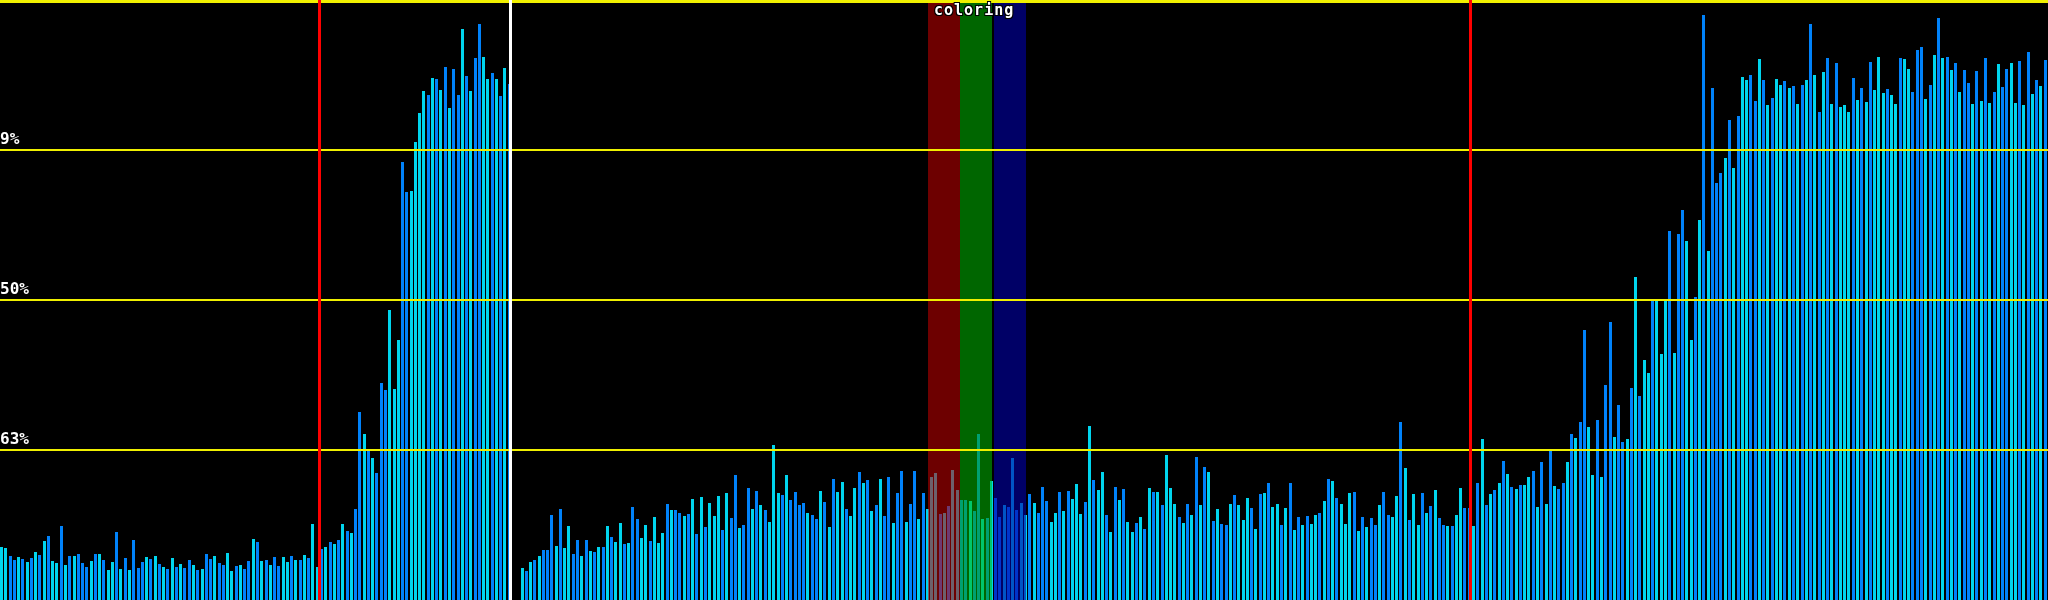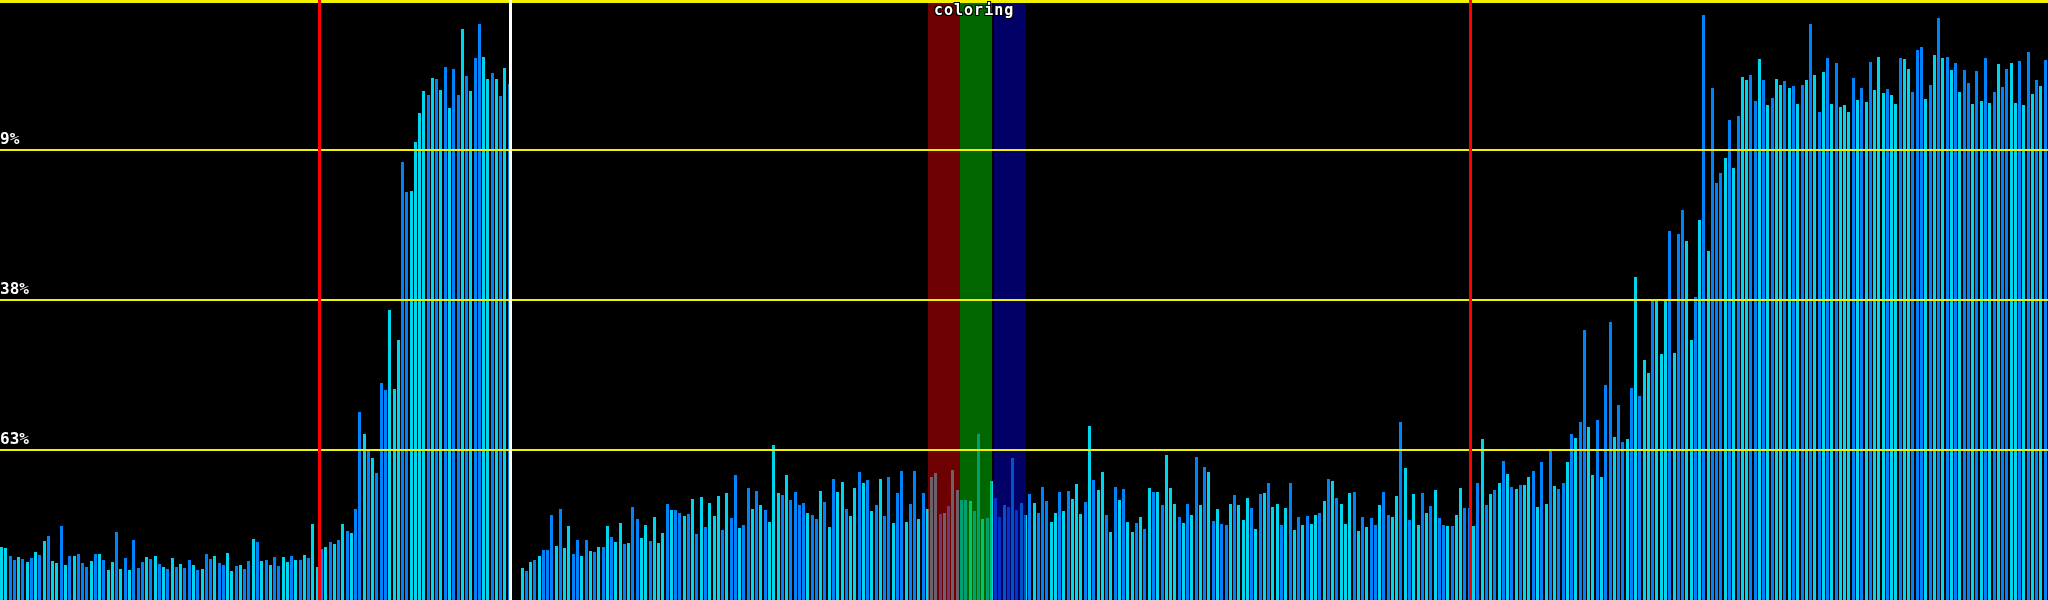--- a/index.html
+++ b/index.html
@@ -522,17 +522,17 @@
       <div class="gridline" style="top: 299px; height: 2px; background: rgb(240, 240, 0);"></div>
       <div class="gridline" style="top: 449px; height: 2px; background: rgb(240, 240, 0);"></div>
     </div>
   <div class="layer" id="markers-layer">
       <div class="marker" style="left: 318px; width: 3px; background: rgb(255, 0, 0);"></div>
       <div class="marker" style="left: 509px; width: 3px; background: rgb(255, 255, 255);"></div>
       <div class="marker" style="left: 1469px; width: 3px; background: rgb(255, 0, 0);"></div>
     </div>
   <div class="layer" id="labels-layer">
     <div class="ylabel" id="yl0" style="top: 131px;">9%</div>
-    <div class="ylabel" id="yl1" style="top: 281px;">38%</div>
+    <div class="ylabel" id="yl1" style="top: 281px;">50%</div>
     <div class="ylabel" id="yl2" style="top: 431px;">63%</div>
     <div class="band-label" id="coloring-label" style="left: 934px; top: 3px;">coloring</div>
   </div>
 </div>
 
 </body></html>

